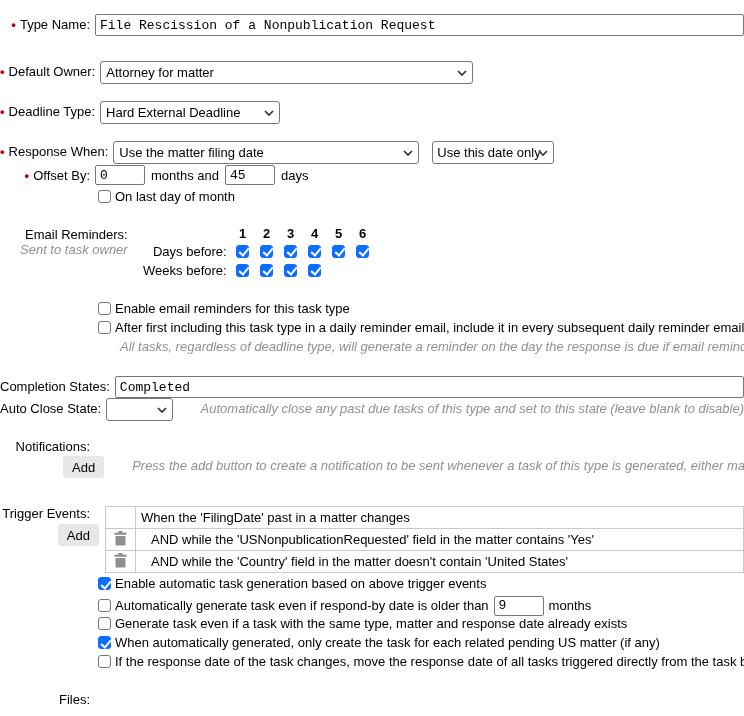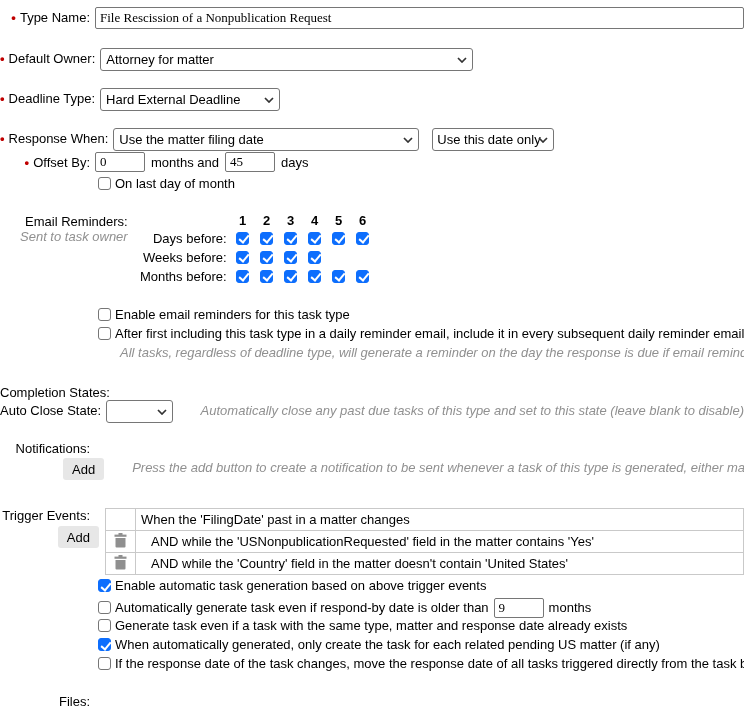--- a/index.html
+++ b/index.html
@@ -7,21 +7,21 @@
     font-family:"Liberation Sans", sans-serif; font-size:13px; color:#000; }
   .row { display:flex; align-items:flex-start; }
   .lblcol { flex:0 0 90px; display:flex; justify-content:flex-end; padding-top:3px; }
   .lblcol .lbltext { white-space:nowrap; }
   .lblcol-stack { flex:0 0 90px; display:flex; flex-direction:column; align-items:flex-end; padding-top:2px; }
   .lblcol-stack span { white-space:nowrap; }
   .ctl { margin-left:5px; }
   .req::before { content:"\2022"; color:#c00000; margin-right:4px; font-weight:bold; }
   .muted { color:#909090; font-style:italic;padding-left:20px; }
   input.txt { height:22px; border:1px solid #767676; border-radius:2px; padding:3px 4px;
-    font-family:Liberation Serif, serif; font-size:13px; color:#000; background:#fff; }
+    font-family:Liberation Mono, monospace; font-size:13px; color:#000; background:#fff; }
   .wide { width:960px; }
   .num { width:50px; }
   .selectbox { height:23px; border:1px solid #767676; border-radius:3px; background:#fff;
     display:inline-flex; align-items:center; padding:0 8px 0 5px; position:relative; }
   .selectbox .chev { position:absolute; right:5px; top:8px; line-height:0; }
   .btn { display:inline-block; background:#e7e7e7; border:none; border-radius:3px;
     font-family:"Liberation Sans", sans-serif; font-size:13px; color:#000;
     height:22px; padding:0 9px; cursor:default; }
   .cb { position:relative; display:inline-block; width:13px; height:13px; flex:0 0 13px;
     border:1px solid #767676; border-radius:3px; background:#fff; }
@@ -43,28 +43,28 @@
   #trigger-table { border-collapse:collapse; margin-left:15px; margin-top:3px; background:#fff; }
   #trigger-table td { border:1px solid #c9c9c9; height:22px; padding:0; }
   #trigger-table td.icon-cell { width:30px; min-width:30px; text-align:center; vertical-align:middle; }
   #trigger-table td.txt-cell { width:870px; padding-left:5px; white-space:nowrap; overflow:hidden; }
   #trigger-table td.txt-cell.indent { padding-left:15px; }
   .trash { display:inline-block; line-height:0; }
 </style>
 </head>
 <body>
 
-<div class="row" style="margin-top:7px">
+<div class="row" style="margin-top:14px">
   <div class="lblcol">
       <span class="lbltext req">Type Name:</span>
     </div>
   <input class="txt wide ctl" type="text" value="File Rescission of a Nonpublication Request" style="">
 </div>
 
-<div class="row" style="margin-top:19px">
+<div class="row" style="margin-top:25px">
   <div class="lblcol">
       <span class="lbltext req">Default Owner:</span>
     </div>
   <div class="selectbox ctl" style="width:373px">
     <span>Attorney for matter</span>
     <span class="chev"><svg width="10" height="6" viewBox="0 0 10 6">
           <path d="M1 1 L5 5 L9 1" stroke="#333" stroke-width="1.7" fill="none"></path>
         </svg></span>
   </div>
 </div>
@@ -160,60 +160,40 @@
         </div>
         <div class="eml-cell">
           <span class="cb checked"></span>
         </div>
         <div class="eml-cell">
           <span class="cb checked"></span>
         </div>
         <div class="eml-cell"></div>
         <div class="eml-cell"></div>
       </div>
-      <div class="eml-row">
-        <div class="eml-lbl">Months before:</div>
-        <div class="eml-cell">
-          <span class="cb checked"></span>
-        </div>
-        <div class="eml-cell">
-          <span class="cb checked"></span>
-        </div>
-        <div class="eml-cell">
-          <span class="cb checked"></span>
-        </div>
-        <div class="eml-cell">
-          <span class="cb checked"></span>
-        </div>
-        <div class="eml-cell">
-          <span class="cb checked"></span>
-        </div>
-        <div class="eml-cell">
-          <span class="cb checked"></span>
-        </div>
-      </div>
     </div>
 </div>
 
 <div id="email-opts" style="margin-top:19px; margin-left:98px">
     <div class="opt">
       <span class="cb"></span>
       <span style="white-space: nowrap;">Enable email reminders for this task type</span>
     </div>
     <div class="opt">
       <span class="cb"></span>
       <span style="white-space: nowrap;">After first including this task type in a daily reminder email, include it in every subsequent daily reminder email until task is completed</span>
     </div>
   </div>
 <div class="muted" style="margin-top:3px; margin-left:100px; white-space:nowrap">All tasks, regardless of deadline type, will generate a reminder on the day the response is due if email reminders are enabled</div>
 
 <div class="row" style="margin-top:22px">
   <div class="lblcol">
       <span class="lbltext">Completion States:</span>
     </div>
+  <input class="txt wide ctl" type="text" value="Completed" style="">
 </div>
 
 <div class="row" style="">
   <div class="lblcol">
       <span class="lbltext">Auto Close State:</span>
     </div>
   <div class="selectbox ctl" style="width:90px">
     <span></span>
     <span class="chev"><svg width="10" height="6" viewBox="0 0 10 6">
           <path d="M1 1 L5 5 L9 1" stroke="#333" stroke-width="1.7" fill="none"></path>

